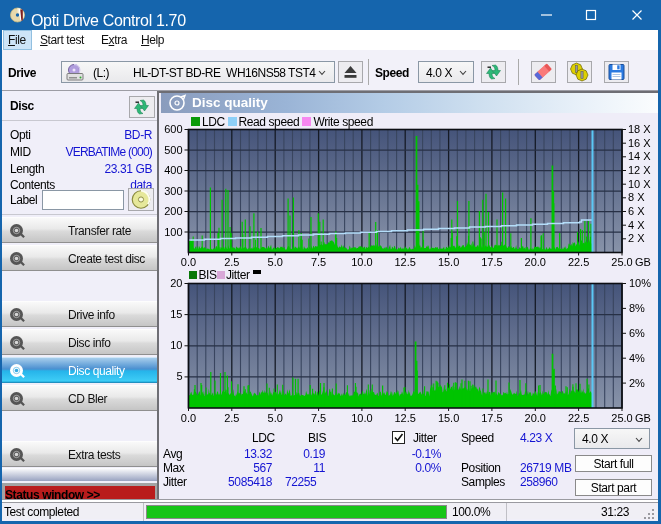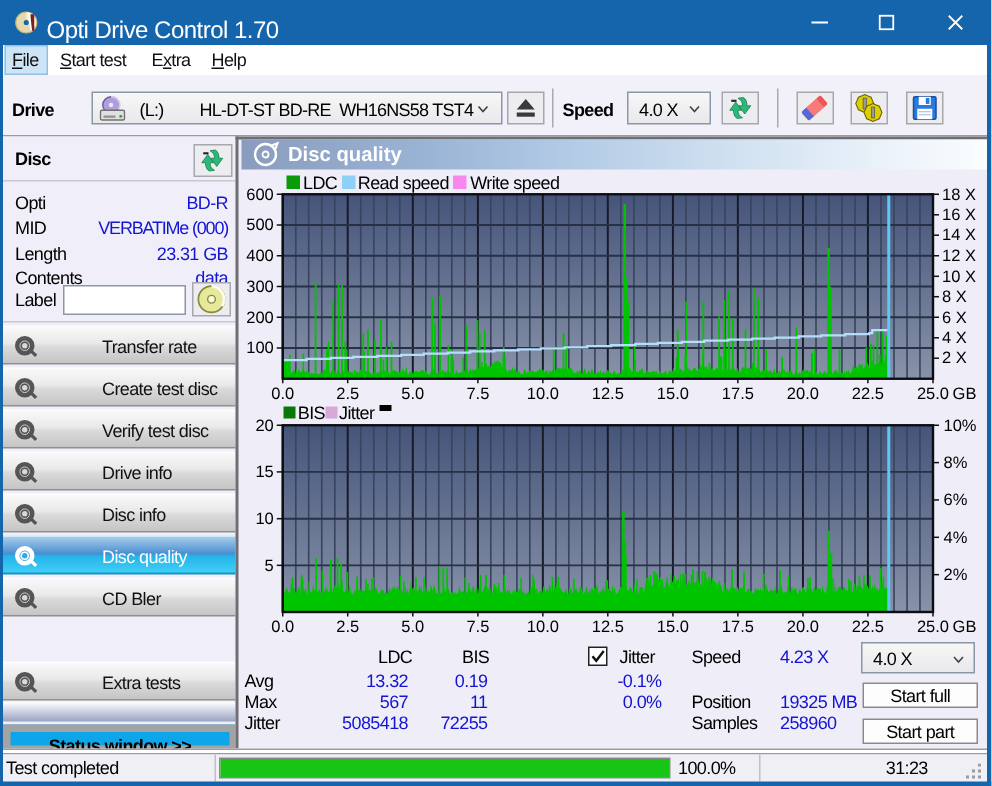--- a/index.html
+++ b/index.html
@@ -174,29 +174,20 @@
       </div>
 <div class="sbtn" style="top:154px">
         <svg width="24" height="22" style="position:absolute;left:3px;top:2px">
           <circle cx="11.5" cy="10.5" r="6.5" fill="#555"></circle>
           <circle cx="11.5" cy="10.5" r="1.8" fill="#d8d8d8"></circle>
           <circle cx="11.5" cy="10.5" r="3.2" fill="none" stroke="#d8d8d8" stroke-width="0.6"></circle>
           <path d="M15.7 13.9 l3.4 3.4" stroke="#555" stroke-width="2.2"></path>
         </svg>
         <span>Create test disc</span>
       </div>
-<div class="sbtn" style="top:182px">
-        <svg width="24" height="22" style="position:absolute;left:3px;top:2px">
-          <circle cx="11.5" cy="10.5" r="6.5" fill="#555"></circle>
-          <circle cx="11.5" cy="10.5" r="1.8" fill="#d8d8d8"></circle>
-          <circle cx="11.5" cy="10.5" r="3.2" fill="none" stroke="#d8d8d8" stroke-width="0.6"></circle>
-          <path d="M15.7 13.9 l3.4 3.4" stroke="#555" stroke-width="2.2"></path>
-        </svg>
-        <span>Verify test disc</span>
-      </div>
 <div class="sbtn" style="top:238px">
         <svg width="24" height="22" style="position:absolute;left:3px;top:2px">
           <circle cx="11.5" cy="10.5" r="6.5" fill="#555"></circle>
           <circle cx="11.5" cy="10.5" r="1.8" fill="#d8d8d8"></circle>
           <circle cx="11.5" cy="10.5" r="3.2" fill="none" stroke="#d8d8d8" stroke-width="0.6"></circle>
           <path d="M15.7 13.9 l3.4 3.4" stroke="#555" stroke-width="2.2"></path>
         </svg>
         <span>Disc info</span>
       </div>
 <div class="sbtn" style="top:210px">
@@ -230,21 +221,21 @@
         <svg width="24" height="22" style="position:absolute;left:3px;top:2px">
           <circle cx="11.5" cy="10.5" r="6.5" fill="#555"></circle>
           <circle cx="11.5" cy="10.5" r="1.8" fill="#d8d8d8"></circle>
           <circle cx="11.5" cy="10.5" r="3.2" fill="none" stroke="#d8d8d8" stroke-width="0.6"></circle>
           <path d="M15.7 13.9 l3.4 3.4" stroke="#555" stroke-width="2.2"></path>
         </svg>
         <span>Extra tests</span>
       </div>
 
   <div class="abs" style="left:0;top:377px;width:156px;height:13px;background:linear-gradient(#ffffff,#98a2c0)"></div>
-  <div class="abs" style="left:0;top:392px;width:156px;height:19px;background:#0ea5e9;border:5px solid #a3a3a3;text-align:center;font-weight:bold;padding-top:2px">Status window &gt;&gt;</div>
+  <div class="abs" style="left:0;top:392px;width:156px;height:19px;background:#b91c1c;border:3px solid #a3a3a3;text-align:left;font-weight:bold;padding-top:2px">Status window &gt;&gt;</div>
 </div>
 
 <div id="rightpanel"></div>
 <div id="rphead">
   <svg width="20" height="18" style="position:absolute;left:6px;top:1px" viewBox="0 0 20 18">
     <circle cx="10" cy="9" r="7" fill="none" stroke="#fff" stroke-width="1.6"></circle>
     <circle cx="10" cy="9" r="2" fill="none" stroke="#fff" stroke-width="1.2"></circle>
     <path d="M14 3 l4 -1.5 -1.5 4" fill="none" stroke="#fff" stroke-width="1.4"></path>
   </svg>
   <span>Disc quality</span>
@@ -395,33 +386,33 @@
 <span class="res" style="left:252px;top:431px">LDC</span>
 <span class="res" style="left:308px;top:431px">BIS</span>
 <span class="res" style="left:163px;top:447px">Avg</span>
 <span class="res" style="left:163px;top:461px">Max</span>
 <span class="res" style="left:163px;top:475px">Jitter</span>
 <span class="res b" style="left:192px;top:447px;width:80px;text-align:right">13.32</span>
 <span class="res b" style="left:192px;top:461px;width:80px;text-align:right">567</span>
 <span class="res b" style="left:192px;top:475px;width:80px;text-align:right">5085418</span>
 <span class="res b" style="left:285px;top:447px;width:40px;text-align:right">0.19</span>
 <span class="res b" style="left:285px;top:461px;width:40px;text-align:right">11</span>
-<span class="res b" style="left:285px;top:475px;width:40px;text-align:right">72255</span>
+<span class="res b" style="left:285px;top:475px;width:40px;">72255</span>
 <div class="abs" style="left:392px;top:431px;width:13px;height:13px;background:#fff;border:1px solid #222">
   <svg width="11" height="11" viewBox="0 0 11 11">
         <path d="M2 5.5 l2.5 3 L9.5 2" fill="none" stroke="#111" stroke-width="1.6"></path>
       </svg>
 </div>
 <span class="res" style="left:413px;top:431px">Jitter</span>
 <span class="res b" style="left:391px;top:447px;width:50px;text-align:right">-0.1%</span>
 <span class="res b" style="left:391px;top:461px;width:50px;text-align:right">0.0%</span>
 <span class="res" style="left:461px;top:431px">Speed</span>
 <span class="res b" style="left:520px;top:431px">4.23 X</span>
 <span class="res" style="left:461px;top:461px">Position</span>
-<span class="res b" style="left:520px;top:461px">19325 MB</span>
+<span class="res b" style="left:520px;top:461px">26719 MB</span>
 <span class="res" style="left:461px;top:475px">Samples</span>
 <span class="res b" style="left:520px;top:475px">258960</span>
 <div class="combo" style="left:574px;top:428px;width:76px;height:21px">
   <span style="position:absolute;left:7px;top:3px">4.0 X</span>
   <svg class="chev" style="left:60px;top:7px" viewBox="0 0 8 8">
         <path d="M1 2 l3 3.4 L7 2" fill="none" stroke="#444" stroke-width="1.1"></path>
       </svg>
 </div>
 <div class="btn2" style="left:575px;top:455px;width:77px;height:17px;padding-top:1px">Start full</div>
 <div class="btn2" style="left:575px;top:479px;width:77px;height:17px;padding-top:1px">Start part</div>
@@ -429,21 +420,21 @@
 <div class="abs" style="left:0;top:499px;width:658px;height:4px;border-top:1px solid #9a9aa0;border-bottom:1px solid #9a9aa0;background:#fff"></div>
 
 <div id="statusbar">
   <span class="abs" style="left:4px;top:2px">Test completed</span>
   <div class="abs" style="left:143px;top:0;width:1px;height:18px;background:#c0c0c6"></div>
   <div class="abs" style="left:146px;top:2px;width:301px;height:14px;border:1px solid #8a8a8a;background:#fff">
     <div style="width:100%;height:100%;background:#17c517"></div>
   </div>
   <span class="abs" style="left:452px;top:2px">100.0%</span>
   <div class="abs" style="left:506px;top:0;width:1px;height:18px;background:#c0c0c6"></div>
-  <span class="abs" style="left:580px;top:2px;width:49px;text-align:center">31:23</span>
+  <span class="abs" style="left:580px;top:2px;width:49px;text-align:right">31:23</span>
   <svg class="abs" style="left:644px;top:6px" width="11" height="11">
         <g fill="#9a9aa0">
           <rect x="8" y="0" width="2" height="2"></rect>
           <rect x="8" y="4" width="2" height="2"></rect>
           <rect x="8" y="8" width="2" height="2"></rect>
           <rect x="4" y="4" width="2" height="2"></rect>
           <rect x="4" y="8" width="2" height="2"></rect>
           <rect x="0" y="8" width="2" height="2"></rect>
         </g>
       </svg>

